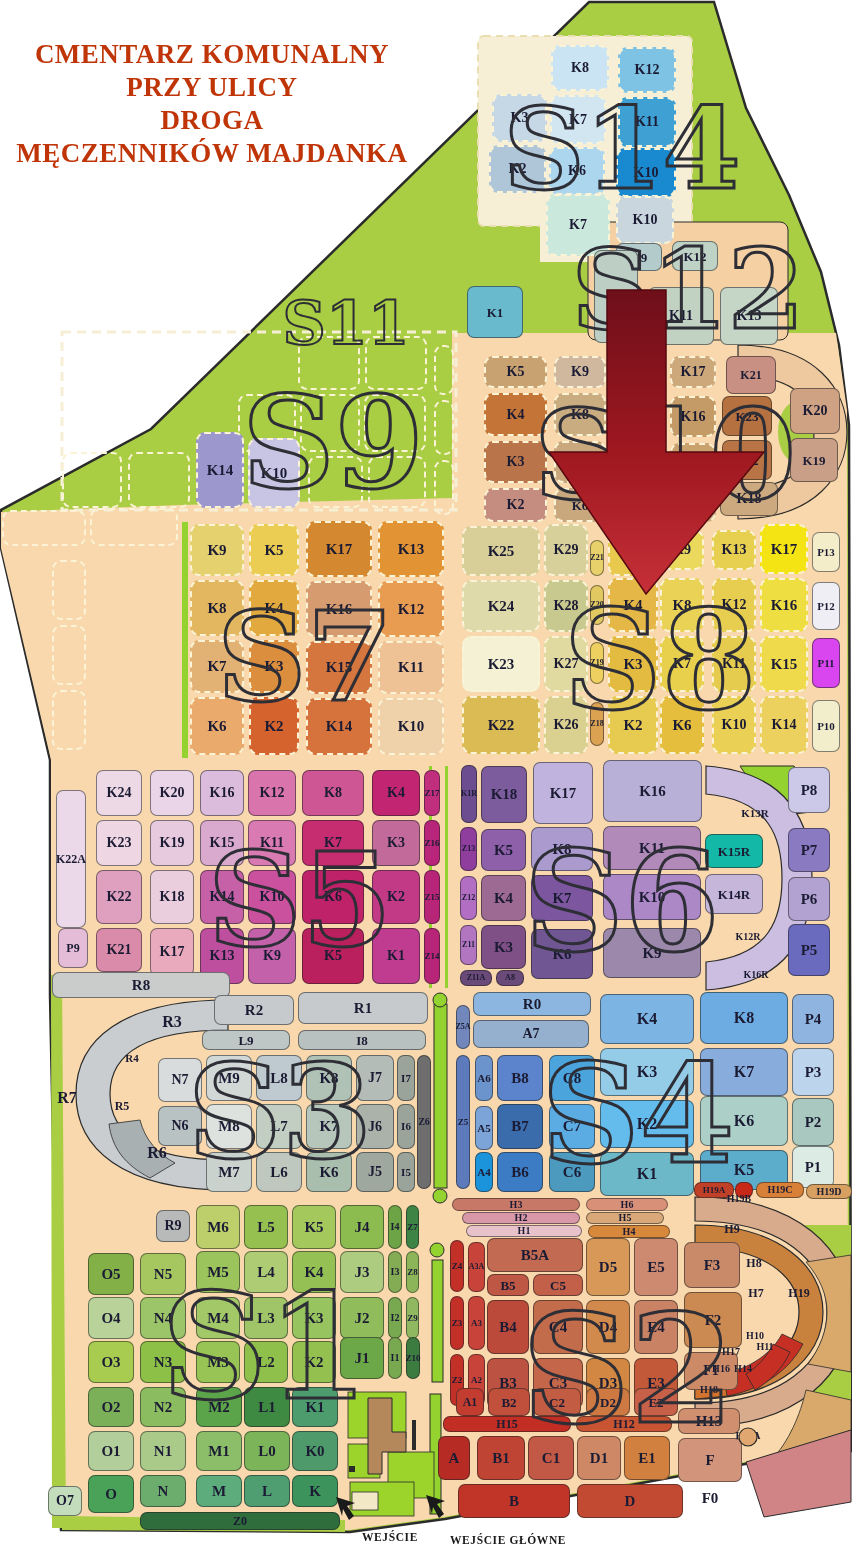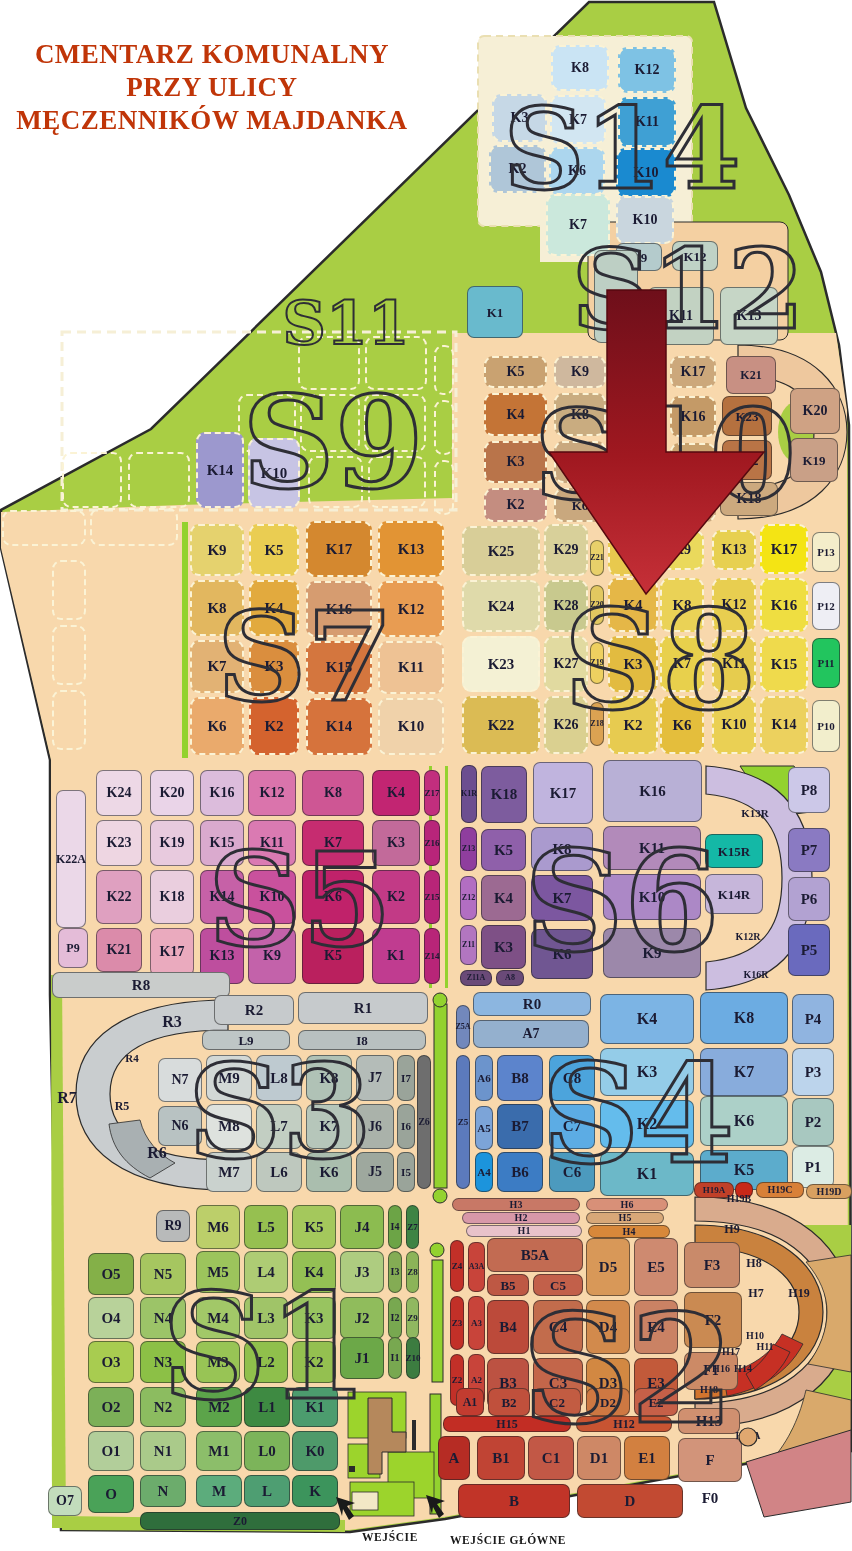--- a/index.html
+++ b/index.html
@@ -174,21 +174,21 @@
       <div class="blk dash" style="left: 712px; top: 578px; width: 44px; height: 54px; background: rgb(232, 206, 80); font-size: 14px;">K12</div>
       <div class="blk dash" style="left: 760px; top: 578px; width: 48px; height: 54px; background: rgb(239, 222, 65); font-size: 15px;">K16</div>
       <div class="blk" style="left: 812px; top: 582px; width: 28px; height: 48px; background: rgb(238, 238, 244); font-size: 11px;">P12</div>
       <div class="blk dash" style="left: 462px; top: 636px; width: 78px; height: 56px; background: rgb(244, 241, 212); font-size: 15px;">K23</div>
       <div class="blk dash" style="left: 544px; top: 636px; width: 44px; height: 56px; background: rgb(225, 218, 160); font-size: 14px;">K27</div>
       <div class="blk" style="left: 590px; top: 642px; width: 14px; height: 42px; background: rgb(238, 208, 96); font-size: 8px;">Z19</div>
       <div class="blk dash" style="left: 608px; top: 636px; width: 50px; height: 56px; background: rgb(226, 187, 64); font-size: 15px;">K3</div>
       <div class="blk dash" style="left: 660px; top: 636px; width: 44px; height: 56px; background: rgb(232, 208, 76); font-size: 14px;">K7</div>
       <div class="blk dash" style="left: 712px; top: 636px; width: 44px; height: 56px; background: rgb(230, 204, 78); font-size: 14px;">K11</div>
       <div class="blk dash" style="left: 760px; top: 636px; width: 48px; height: 56px; background: rgb(239, 218, 76); font-size: 15px;">K15</div>
-      <div class="blk" style="left: 812px; top: 638px; width: 28px; height: 50px; background: #22c55e; font-size: 11px;">P11</div>
+      <div class="blk" style="left: 812px; top: 638px; width: 28px; height: 50px; background: #d946ef; font-size: 11px;">P11</div>
       <div class="blk dash" style="left: 462px; top: 696px; width: 78px; height: 58px; background: rgb(219, 187, 84); font-size: 15px;">K22</div>
       <div class="blk dash" style="left: 544px; top: 696px; width: 44px; height: 58px; background: rgb(218, 208, 144); font-size: 14px;">K26</div>
       <div class="blk" style="left: 590px; top: 702px; width: 14px; height: 44px; background: rgb(219, 162, 82); font-size: 8px;">Z18</div>
       <div class="blk dash" style="left: 608px; top: 696px; width: 50px; height: 58px; background: rgb(231, 203, 80); font-size: 15px;">K2</div>
       <div class="blk dash" style="left: 660px; top: 696px; width: 44px; height: 58px; background: rgb(228, 190, 60); font-size: 15px;">K6</div>
       <div class="blk dash" style="left: 712px; top: 696px; width: 44px; height: 58px; background: rgb(234, 208, 84); font-size: 14px;">K10</div>
       <div class="blk dash" style="left: 760px; top: 696px; width: 48px; height: 58px; background: rgb(236, 209, 94); font-size: 14px;">K14</div>
       <div class="blk" style="left: 812px; top: 700px; width: 28px; height: 52px; background: rgb(242, 238, 204); font-size: 11px;">P10</div>
       <div class="blk" style="left: 96px; top: 770px; width: 46px; height: 46px; background: rgb(237, 216, 230); font-size: 14px;">K24</div>
       <div class="blk" style="left: 150px; top: 770px; width: 44px; height: 46px; background: rgb(234, 212, 232); font-size: 14px;">K20</div>
@@ -436,18 +436,19 @@
       </g>
     <polygon points="607,290 666,290 666,452 764,452 646,594 549,452 607,452" fill="url(#ag)" stroke="#56090F" stroke-width="1.5"></polygon>
     <circle cx="748" cy="1437" r="9" fill="#E0A870" stroke="#2B2B2B" stroke-width="1.2"></circle>
     <path d="M342,1516 L336,1497 L355,1503 L347,1506 L354,1516 L349,1520 L343,1509 Z" fill="#1a1a1a"></path>
     <path d="M432,1514 L426,1495 L445,1501 L437,1504 L444,1514 L439,1518 L433,1507 Z" fill="#1a1a1a"></path>
   </svg>
 
   <div id="title">
     <div>CMENTARZ KOMUNALNY</div>
     <div>PRZY ULICY</div>
+    <div>DROGA</div>
     <div>MĘCZENNIKÓW MAJDANKA</div>
   </div>
 
   <span id="entr-0" class="entr">WEJŚCIE</span>
   <span id="entr-1" class="entr">WEJŚCIE GŁÓWNE</span>
 </div>
 
 </body></html>

